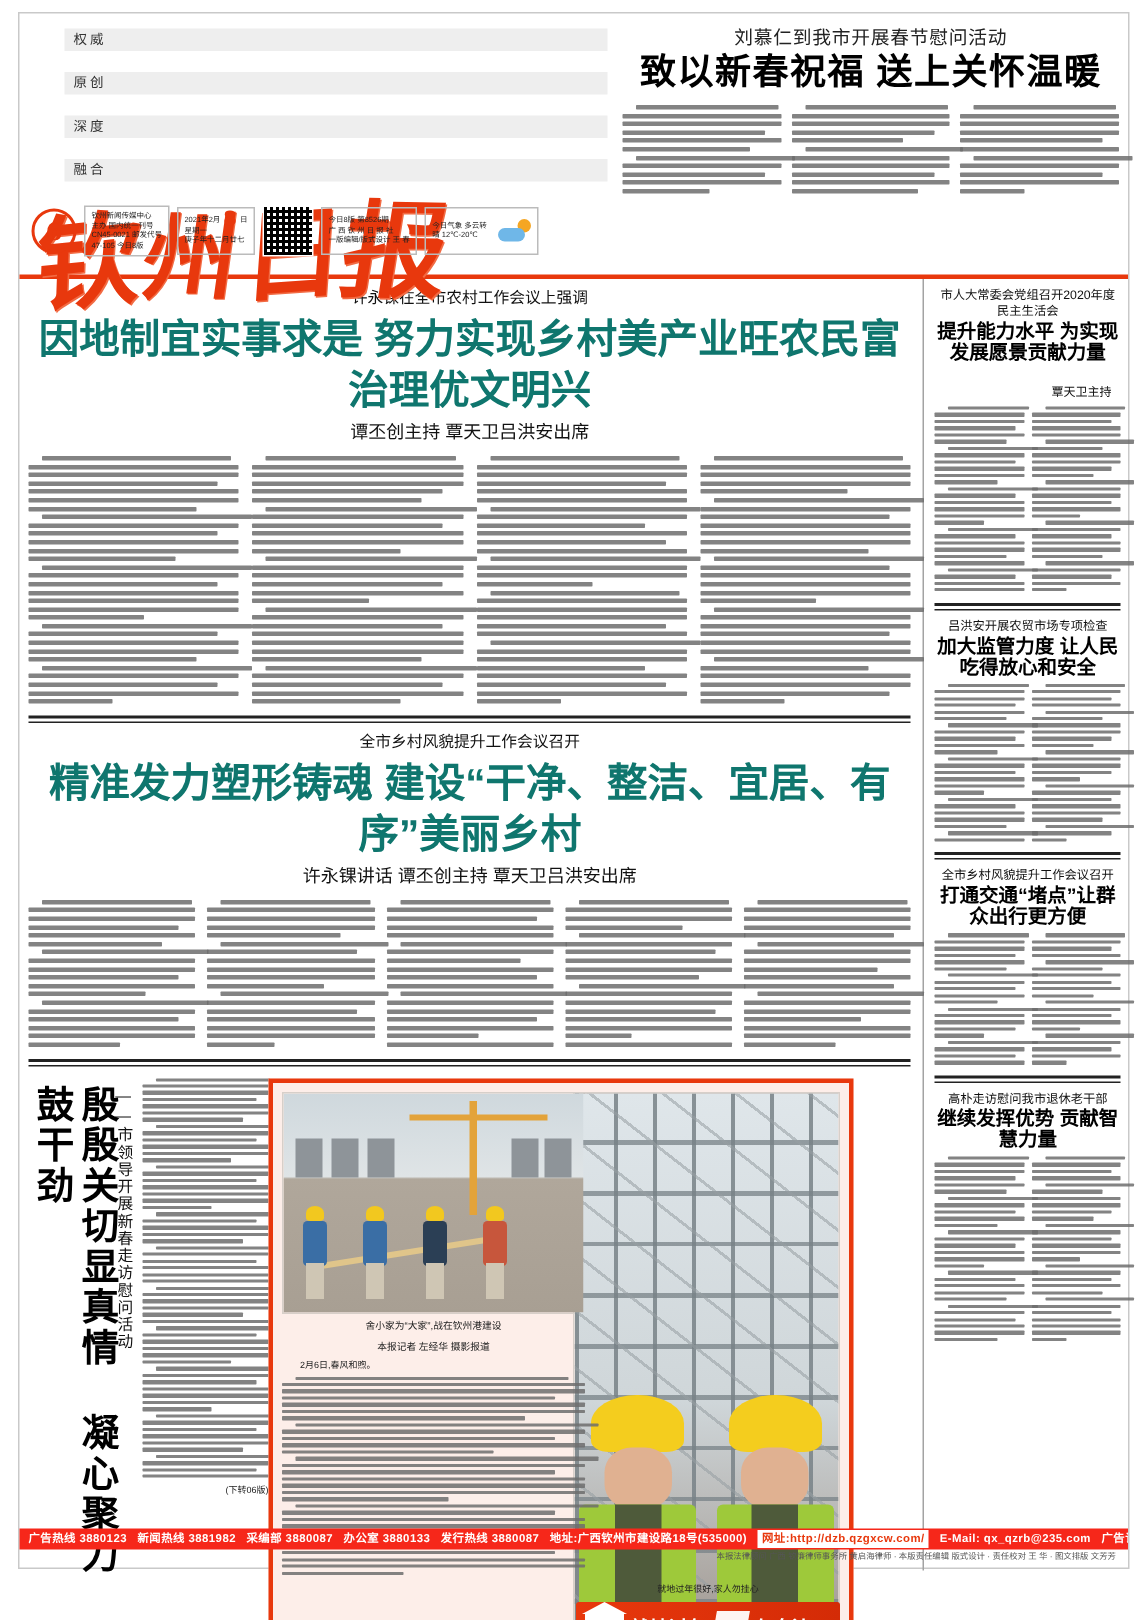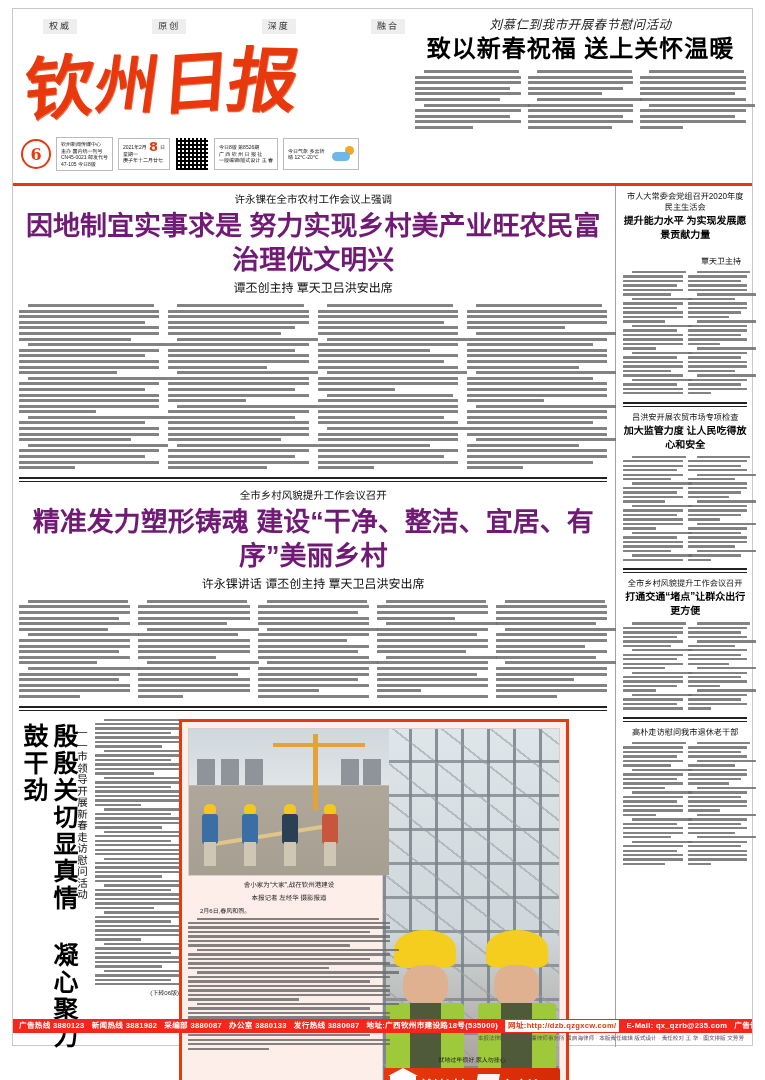--- a/index.html
+++ b/index.html
@@ -4,21 +4,21 @@
 <title>钦州日报</title>
 <style>
   html,body{margin:0;padding:0;background:#fff;}
   body{width:765px;height:1080px;overflow:hidden;font-family:"Liberation Sans","DejaVu Sans",sans-serif;color:#111;}
   .page{width:765px;height:1080px;position:relative;box-sizing:border-box;padding:8px 12px 0 12px;}
   .sheet{border:1px solid #c9c9c9;box-sizing:border-box;width:741px;height:1038px;position:relative;padding:0;}
 
   
   .masthead{display:flex;height:172px;box-sizing:border-box;border-bottom:none;}
   .mast-left{width:392px;position:relative;}
-  .slogans{display:flex;gap:14px;justify-content:space-between;padding-top:10px;padding-left:30px;}
+  .slogans{display:flex;gap:14px;justify-content:space-between;padding-top:10px;padding-left:30px;flex-direction:column;}
   .slogan{background:#eeeeee;color:#333;font-size:9px;letter-spacing:2px;padding:2px 6px;line-height:11px;}
   .logo-wrap{position:relative;height:92px;}
   .logo{position:absolute;left:14px;top:-4px;font-family:"DejaVu Serif","Liberation Serif",serif;
         font-size:66px;font-weight:bold;color:#e8380d;letter-spacing:2px;
         transform:skewX(-8deg) rotate(-2deg);white-space:nowrap;
         text-shadow:1px 1px 0 #f26b44;}
   .logo span{display:inline-block;}
   .logo span:nth-child(1){transform:rotate(-4deg) scale(1.05);}
   .logo span:nth-child(2){transform:rotate(2deg) scale(0.95);}
   .logo span:nth-child(3){transform:rotate(-2deg) scale(1.02);}
@@ -34,51 +34,51 @@
   .datebig{font-size:13px;font-weight:bold;color:#e8380d;font-family:"DejaVu Sans",sans-serif;}
   .qr{width:32px;height:32px;background:
       repeating-linear-gradient(0deg,#000 0 2px,#fff 2px 4px),
       repeating-linear-gradient(90deg,#000 0 2px,transparent 2px 4px);
       background-blend-mode:multiply;border:1px solid #fff;}
   .weather{width:22px;height:16px;position:relative;}
   .wsun{position:absolute;right:0;top:0;width:9px;height:9px;border-radius:50%;background:#f5a623;}
   .wcloud{position:absolute;left:0;bottom:1px;width:18px;height:9px;border-radius:6px;background:#6fb7e8;}
 
   .mast-right{flex:1;padding:8px 6px 0 10px;border-left:none;}
-  .hr-kicker{text-align:center;font-size:12.5px;color:#222;line-height:16px;letter-spacing:0.5px;font-style:italic;}
+  .hr-kicker{text-align:center;font-size:12.5px;color:#222;line-height:16px;letter-spacing:0.5px;}
   .hr-title{text-align:center;font-size:24px;font-weight:bold;line-height:30px;letter-spacing:1px;margin-top:1px;color:#000;}
   .hr-cols{display:flex;gap:7px;margin-top:6px;}
   .hr-cols .col{flex:1;}
 
   
   .lines{display:block;}
   .ln{height:3px;background:#6d6d6d;margin-bottom:2.6px;border-radius:0.5px;opacity:.85;}
   .ln.i{margin-left:9px;}
   .ln.s70{width:70%}.ln.s80{width:80%}.ln.s90{width:90%}.ln.s55{width:55%}.ln.s40{width:40%}.ln.s100{width:100%}
 
   .rule-red{height:3px;background:#e8380d;margin:2px 0 0 0;}
   .rule-dbl{border-top:2px solid #222;border-bottom:1px solid #222;height:2px;margin:5px 0;}
 
   
   .body-grid{display:flex;height:861px;}
   .left-zone{width:605px;box-sizing:border-box;padding:0 8px 0 6px;border-right:1px solid #a3a3a3;}
   .right-zone{width:136px;box-sizing:border-box;padding:0 5px 0 7px;}
 
   .story-kicker{text-align:center;font-size:10.5px;line-height:15px;color:#111;margin-top:6px;}
-  .story-head{text-align:center;font-weight:bold;font-size:27px;line-height:34px;letter-spacing:0px;margin:2px 0 0;color:#701a75;}
+  .story-head{text-align:center;font-weight:bold;font-size:27px;line-height:34px;letter-spacing:0px;margin:2px 0 0;color:#0f766e;}
   .story-sub{text-align:center;font-size:12px;line-height:18px;margin-top:2px;color:#111;}
 
   .cols4{display:flex;gap:9px;margin-top:7px;}
   .cols4 .col{flex:1;}
   .cols5{display:flex;gap:8px;margin-top:7px;}
   .cols5 .col{flex:1;}
 
   
   .rb-kicker{text-align:center;font-size:8.2px;line-height:11px;color:#111;}
-  .rb-head{text-align:center;font-weight:bold;font-size:10px;line-height:14px;color:#000;margin-top:1px;}
+  .rb-head{text-align:center;font-weight:bold;font-size:13px;line-height:14px;color:#000;margin-top:1px;}
   .rb-sub{text-align:right;font-size:8px;line-height:11px;margin-top:14px;padding-right:6px;}
   .rb-cols{display:flex;gap:5px;margin-top:4px;}
   .rb-cols .col{flex:1;}
   .ln.sm{height:2.4px;margin-bottom:2.1px;}
 
   
   .bottom-wrap{display:flex;margin-top:8px;}
   .vhead-col{width:56px;}
   .vhead{writing-mode:vertical-rl;text-orientation:upright;font-weight:bold;font-size:25px;
          line-height:30px;letter-spacing:2px;height:330px;margin:4px auto 0;color:#000;}
@@ -899,20 +899,21 @@
                 <div class="ln sm s100"></div>
                 <div class="ln sm s40"></div>
           </div>
         </div>
       </div>
 
       <div class="rule-dbl"></div>
 
       <div>
         <div class="rb-kicker">高朴走访慰问我市退休老干部</div>
+        <div class="rb-head">继续发挥优势  贡献智慧力量</div>
         <div class="rb-cols">
           <div class="col">
             <div class="ln i sm s90"></div>
                 <div class="ln sm s100"></div>
                 <div class="ln sm s100"></div>
                 <div class="ln sm s90"></div>
             <div class="ln sm s100"></div>
                 <div class="ln sm s80"></div>
                 <div class="ln i sm s100"></div>
                 <div class="ln sm s100"></div>

